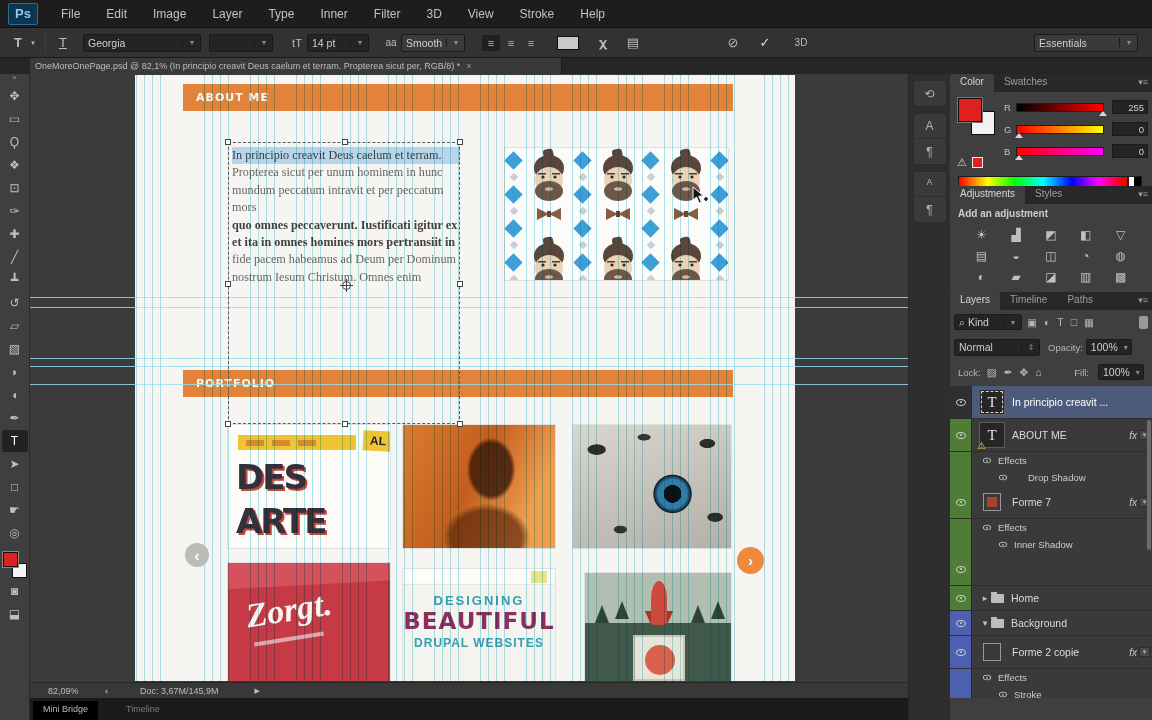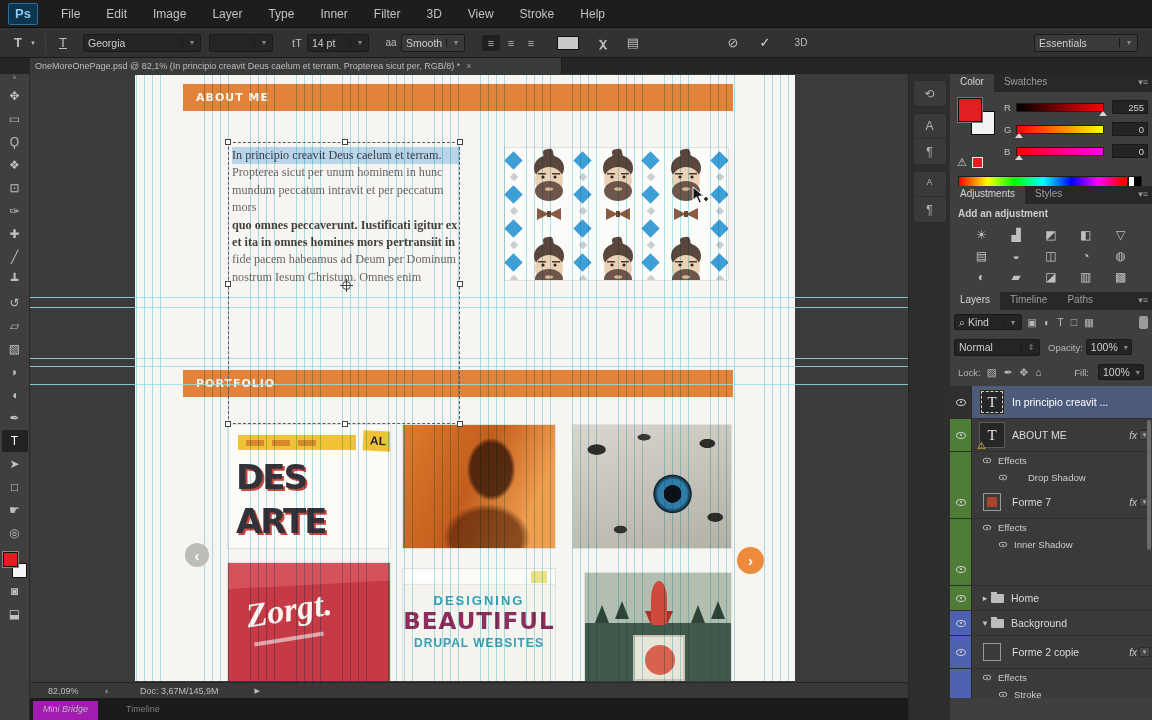--- a/index.html
+++ b/index.html
@@ -147,21 +147,21 @@
     justify-content:center; font-size:15px; font-weight:bold; z-index:25; }
   #prevarrow { left:50px; top:468px; width:24px; height:24px; background:#bdbcb8; }
   #nextarrow { left:602px; top:472px; width:27px; height:27px; background:#ee8a3c; }
   #cursor { position:absolute; left:660px; top:112px; z-index:40; }
 
   
   #statusbar { position:absolute; left:30px; top:682px; width:878px; height:16px; background:#383838;
     border-top:1px solid #262626; display:flex; align-items:center; font-size:9px; color:#bdbdbd; }
   #bottombar { position:absolute; left:30px; top:698px; width:878px; height:22px; background:#1b1b1b; }
   .btab { position:absolute; top:3px; height:19px; font-size:9px; color:#bbb; padding:3px 10px 0; }
-  .btab.on { background:#a21caf;font-style:italic; }
+  .btab.on { background:#000000; }
   .btab.off { color:#7f7f7f; }
 
   
   #collapsed { position:absolute; left:908px; top:74px; width:42px; height:646px; background:#2e2e2e;
     border-left:1px solid #242424; }
   .dockgrp { width:34px; margin:6px auto 0; background:#3a3a3a; border:1px solid #2a2a2a;
     border-radius:3px; }
   .dockico { height:25px; display:flex; align-items:center; justify-content:center;
     color:#b5b5b5; font-size:12px; border-bottom:1px solid #2f2f2f; }
   .dockico:last-child { border-bottom:none; }

